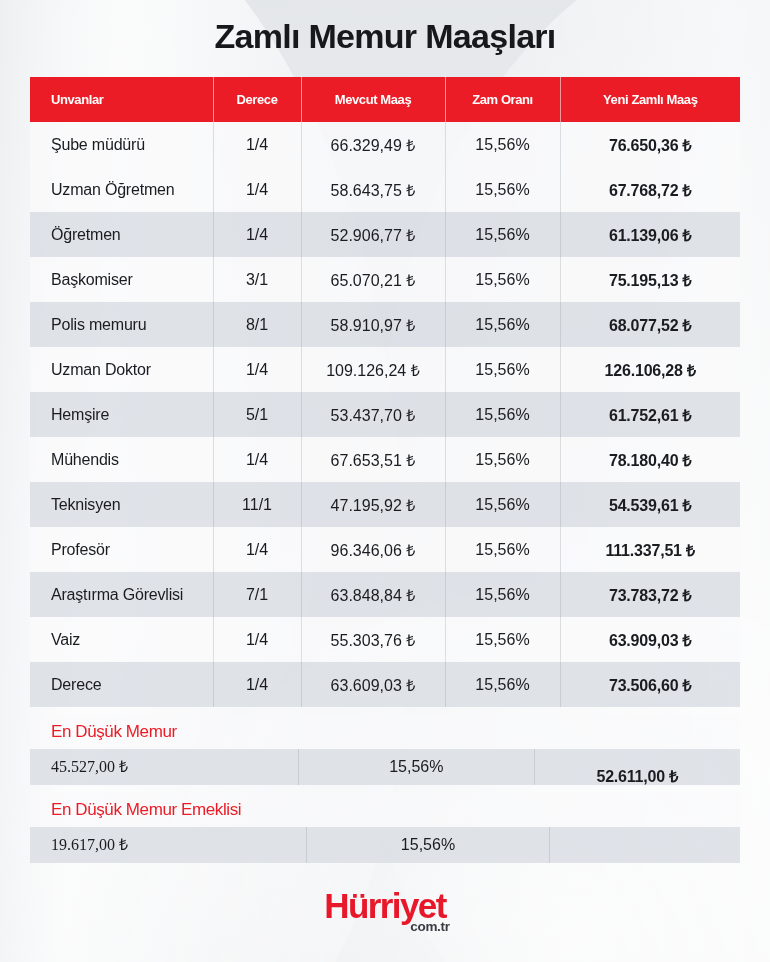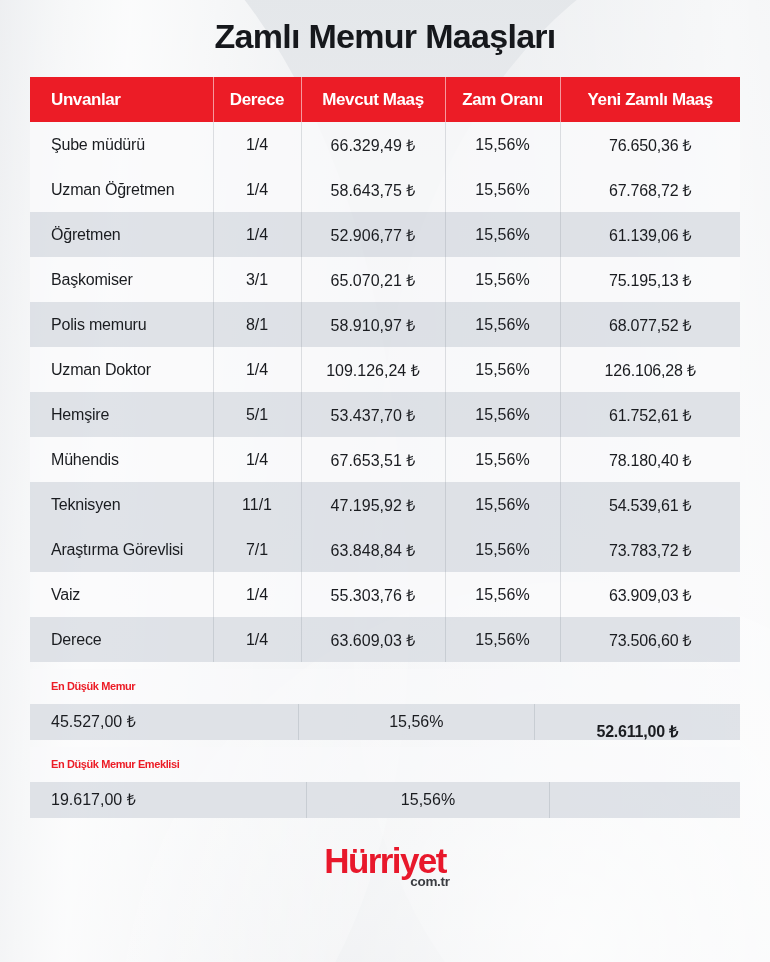--- a/index.html
+++ b/index.html
@@ -88,21 +88,21 @@
     width: 710px;
   }
   table.main {
     width: 710px;
     border-collapse: collapse;
     table-layout: fixed;
   }
   table.main thead th {
     background: #ec1c26;
     color: #ffffff;
-    font-size: 17px;
+    font-size: 13px;
     font-weight: bold;
     letter-spacing: -0.4px;
     height: 45px;
     padding: 0 10px;
     text-align: center;
     border-right: 1px solid rgba(255,255,255,0.55);
     white-space: nowrap;
   }
   table.main thead th:last-child { border-right: none; }
   table.main thead th.col-title { text-align: left; padding-left: 21px; }
@@ -116,21 +116,21 @@
     border-right: 1px solid rgba(150,156,165,0.30);
     white-space: nowrap;
   }
   table.main tbody td:last-child { border-right: none; }
   table.main tbody td.col-title {
     text-align: left;
     padding-left: 21px;
     letter-spacing: -0.2px;
   }
   table.main tbody td.col-new {
-    font-weight: normal;
+    font-weight: bold;
     letter-spacing: -0.2px;
   }
   table.main tbody tr.odd  td { background: rgba(250,250,251,0.78); }
   table.main tbody tr.even td { background: rgba(216,220,226,0.80); }
 
   
   col.c-title { width: 183px; }
   col.c-grade { width: 88px; }
   col.c-cur   { width: 144px; }
   col.c-rate  { width: 115px; }
@@ -138,43 +138,43 @@
 
   
   .summary {
     margin: 0 30px;
     width: 710px;
   }
   .sum-block { margin-top: 7px; }
   .sum-label {
     background: rgba(250,250,251,0.55);
     color: #ec1c26;
-    font-size: 11px;
-    font-weight: bold;
+    font-size: 17px;
+    font-weight: normal;
     letter-spacing: -0.4px;
     height: 35px;
     line-height: 35px;
     padding-left: 21px;
   }
   .sum-row {
     display: flex;
     height: 36px;
     align-items: center;
     background: rgba(216,220,226,0.80);
   }
   .sum-cell {
     font-size: 16px;
     color: #1a1c20;
     text-align: center;
     height: 36px;
     line-height: 36px;
     border-right: 1px solid rgba(150,156,165,0.30);
     white-space: nowrap;
   }
-  .sum-cell.c1 { width: 255px; text-align: left; padding-left: 21px; }
+  .sum-cell.c1 { width: 255px; text-align: left; padding-left: 21px; font-family: Liberation Serif, serif; }
   .sum-cell.c2 { width: 242px; }
   .sum-cell.c3 {
     width: 212px;
     border-right: none;
     font-weight: bold;
     letter-spacing: -0.2px;
     margin-top: 20px;
   }
 
   
@@ -293,20 +293,27 @@
               <td>15,56%</td>
               <td class="col-new">78.180,40 ₺</td>
             </tr>
             <tr class="even">
               <td class="col-title">Teknisyen</td>
               <td>11/1</td>
               <td>47.195,92 ₺</td>
               <td>15,56%</td>
               <td class="col-new">54.539,61 ₺</td>
             </tr>
+            <tr class="odd">
+              <td class="col-title">Profesör</td>
+              <td>1/4</td>
+              <td>96.346,06 ₺</td>
+              <td>15,56%</td>
+              <td class="col-new">111.337,51 ₺</td>
+            </tr>
             <tr class="even">
               <td class="col-title">Araştırma Görevlisi</td>
               <td>7/1</td>
               <td>63.848,84 ₺</td>
               <td>15,56%</td>
               <td class="col-new">73.783,72 ₺</td>
             </tr>
             <tr class="odd">
               <td class="col-title">Vaiz</td>
               <td>1/4</td>

